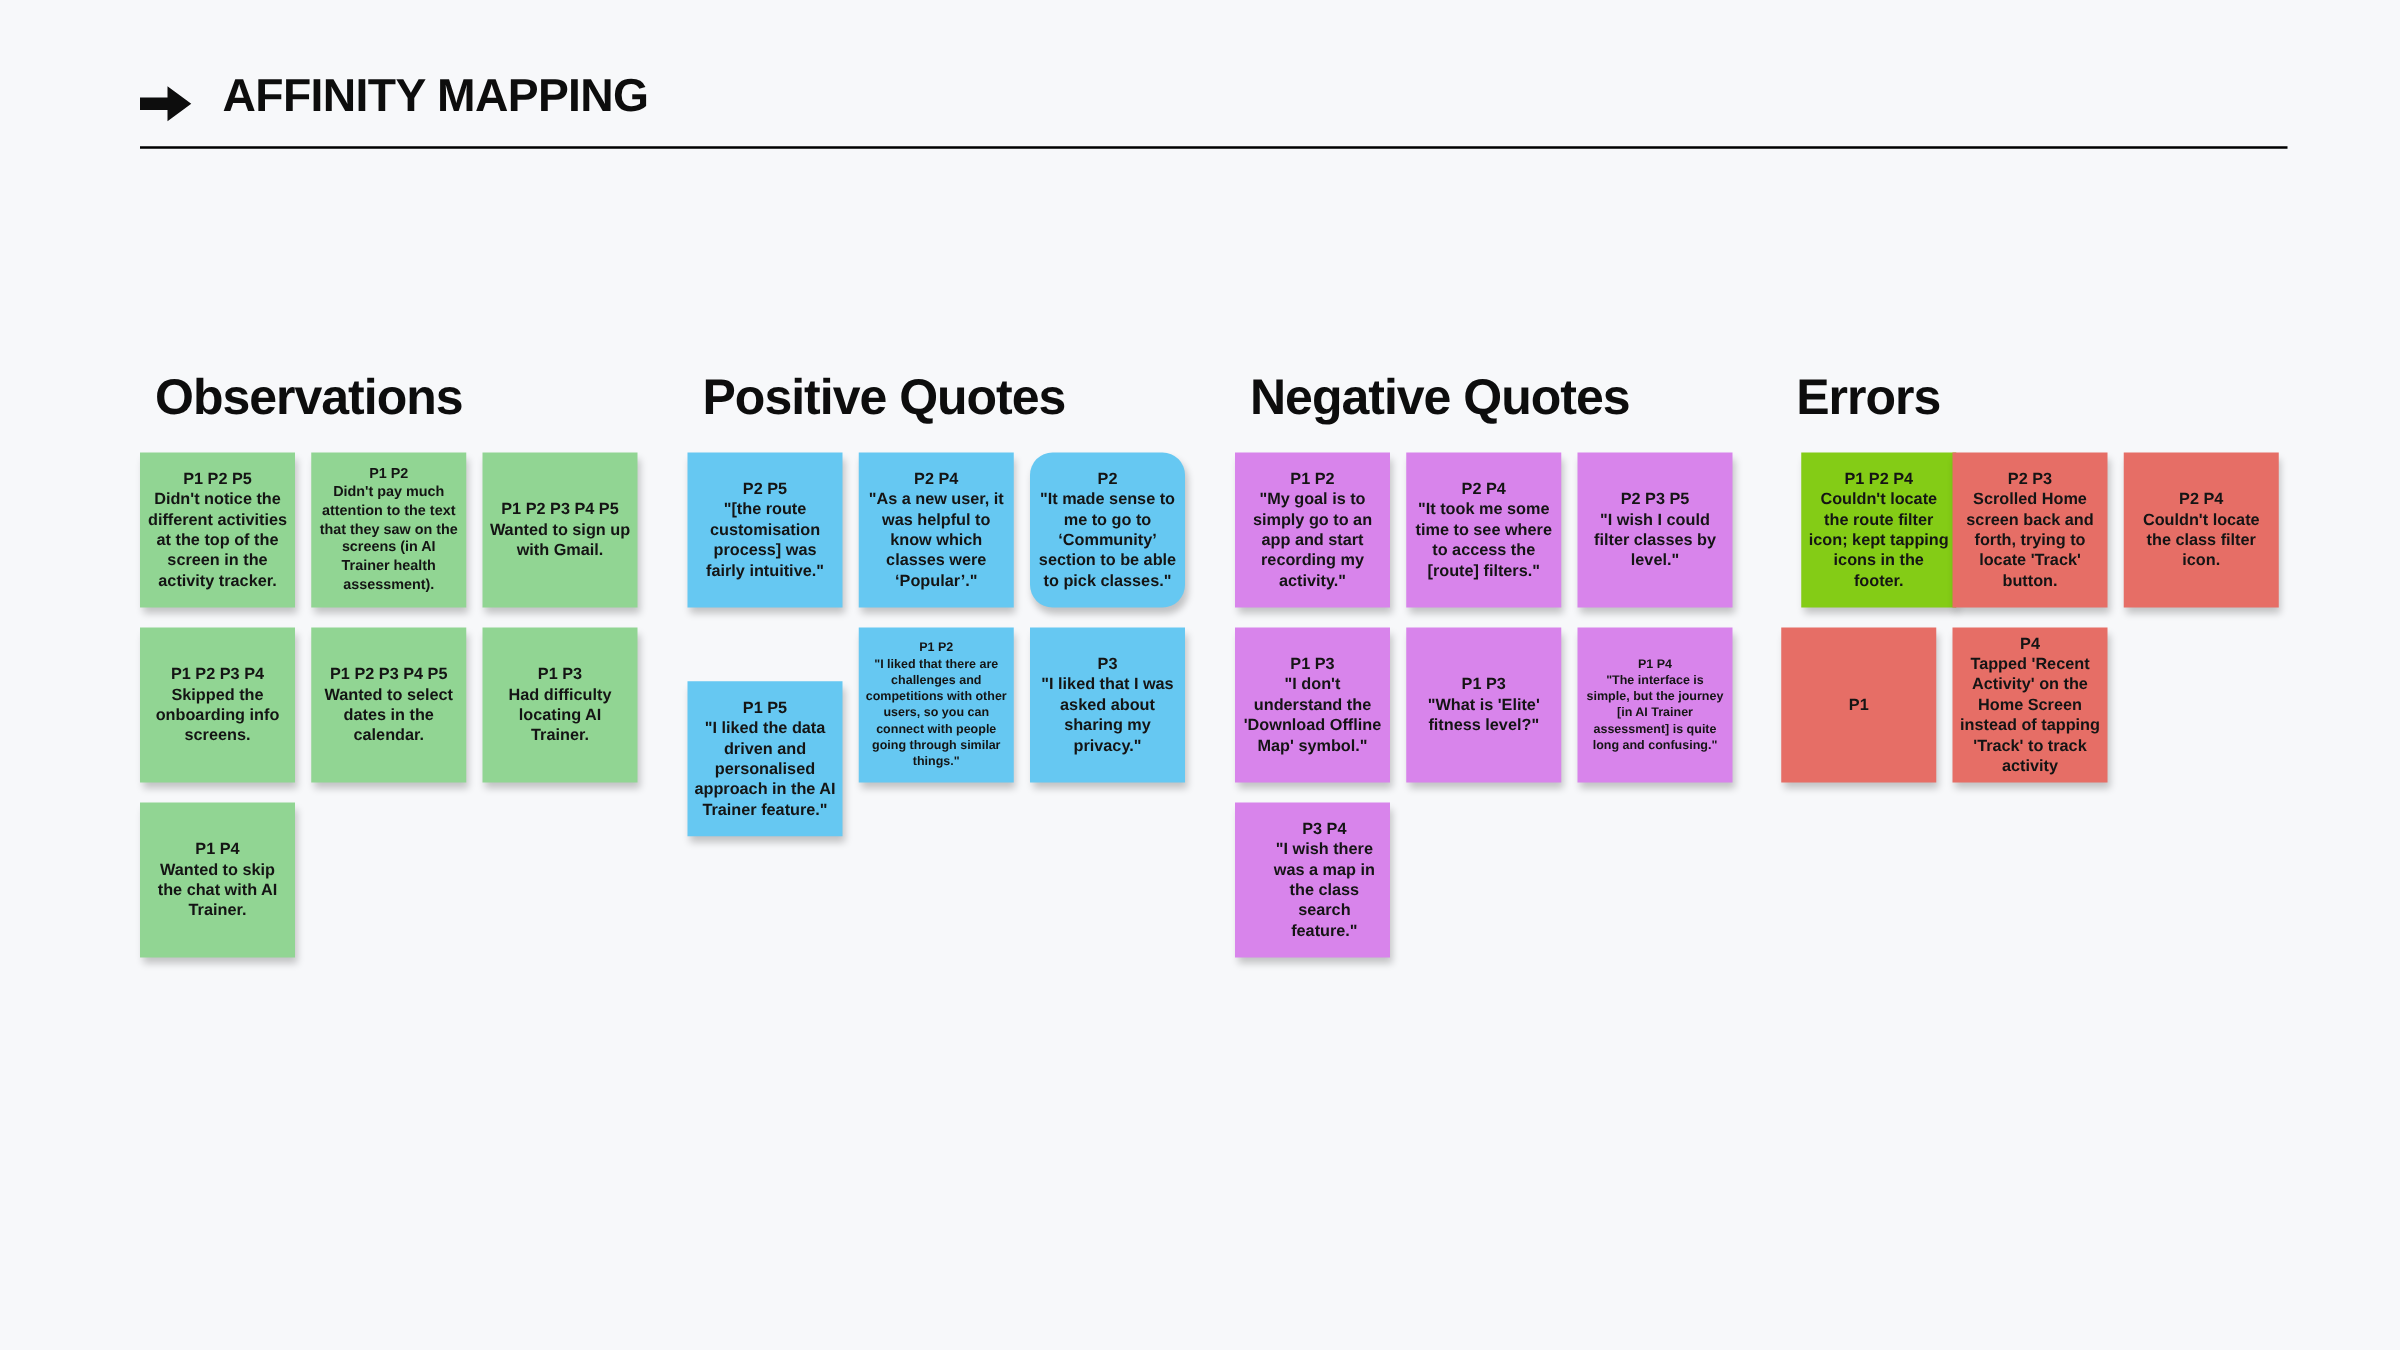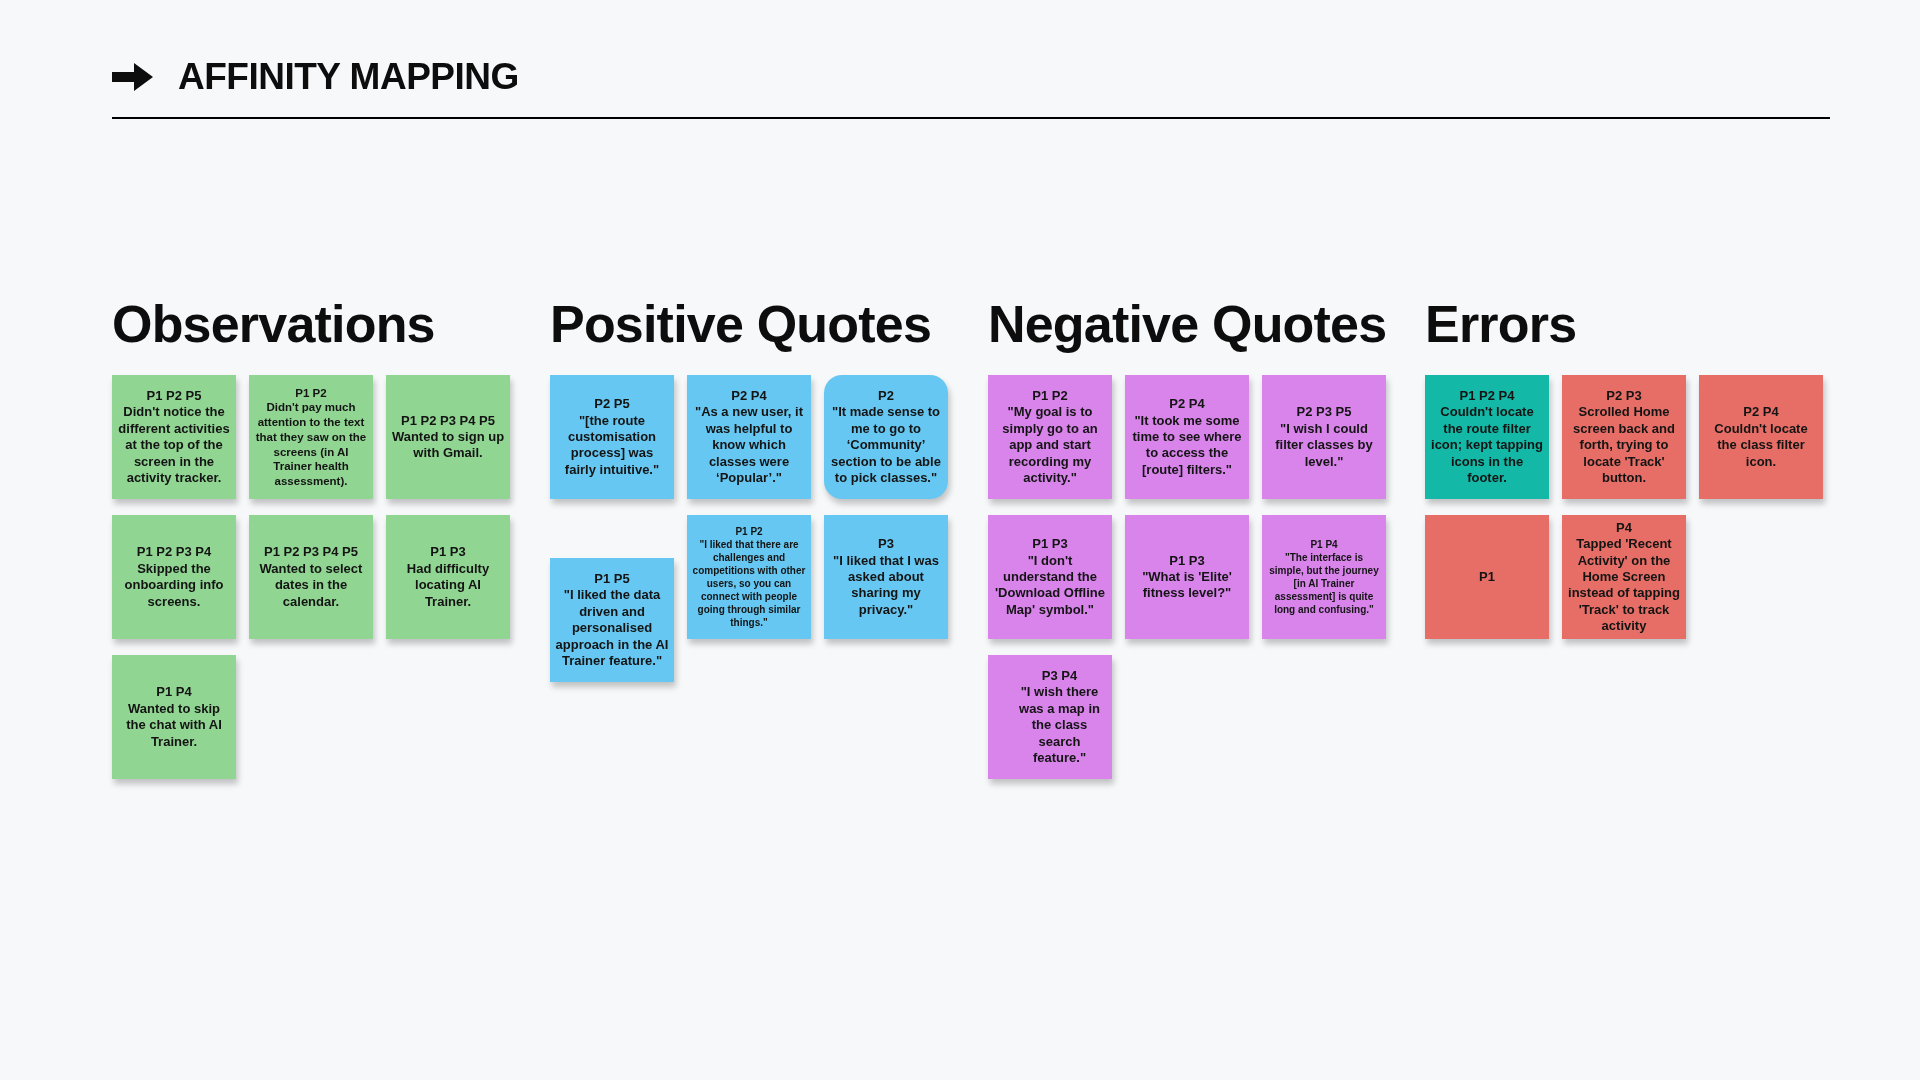--- a/index.html
+++ b/index.html
@@ -8,21 +8,21 @@
     overflow: hidden;
     background: #F7F8FA;
     font-family: "Liberation Sans", sans-serif;
     color: #111111;
   }
   .page { position: relative; width: 1920px; height: 1080px; }
 
   
   .board-header {
     position: absolute; left: 112px; top: 56px;
-    display: flex; align-items: center; gap: 24px;
+    display: flex; align-items: flex-end; gap: 24px;
   }
   .arrow-icon { width: 42px; height: 30px; display: block; }
   .arrow-icon svg { display: block; }
   .page-title {
     font-size: 37px; font-weight: 700; letter-spacing: -0.5px;
     color: #0d0d0d; white-space: nowrap;
   }
   .header-divider {
     position: absolute; left: 112px; top: 117px;
     width: 1718px; height: 2px; background: #000000; border: none;
@@ -30,22 +30,22 @@
 
   
   #board { position: absolute; left: 0; top: 0; width: 1920px; height: 1080px; }
   .group { position: absolute; top: 296px; width: 400px; }
   .group:nth-child(1) { left: 112px; }
   .group:nth-child(2) { left: 550px; }
   .group:nth-child(3) { left: 988px; }
   .group:nth-child(4) { left: 1425px; }
 
   .group-title {
-    font-size: 52px; font-weight: 700; letter-spacing: -0.8px;
-    color: #0d0d0d; line-height: 1.1; white-space: nowrap;
+    font-size: 40px; font-weight: 700; letter-spacing: -0.8px;
+    color: #0d0d0d; line-height: 1.1; white-space: nowrap; margin-left: 12px;
   }
   .notes {
     margin-top: 22px;
     display: grid;
     grid-template-columns: repeat(3, 124px);
     grid-auto-rows: 124px;
     column-gap: 13px;
     row-gap: 16px;
   }
   .note {
@@ -215,21 +215,21 @@
     <div class="note-inner">
       <div class="note-tags">P3 P4</div>
       <div class="note-text">"I wish there was a map in the class search feature."</div>
     </div>
   </div>
         </div>
   </section>
       <section class="group">
     <h2 class="group-title">Errors</h2>
     <div class="notes">
-          <div class="note" style="background: #14b8a6;">
+          <div class="note" style="background: #84cc16; margin-left: 16px;">
     <div class="note-inner">
       <div class="note-tags">P1 P2 P4</div>
       <div class="note-text">Couldn't locate the route filter icon; kept tapping icons in the footer.</div>
     </div>
   </div>
           <div class="note" style="background: rgb(230, 110, 102);">
     <div class="note-inner">
       <div class="note-tags">P2 P3</div>
       <div class="note-text">Scrolled Home screen back and forth, trying to locate 'Track' button.</div>
     </div>

